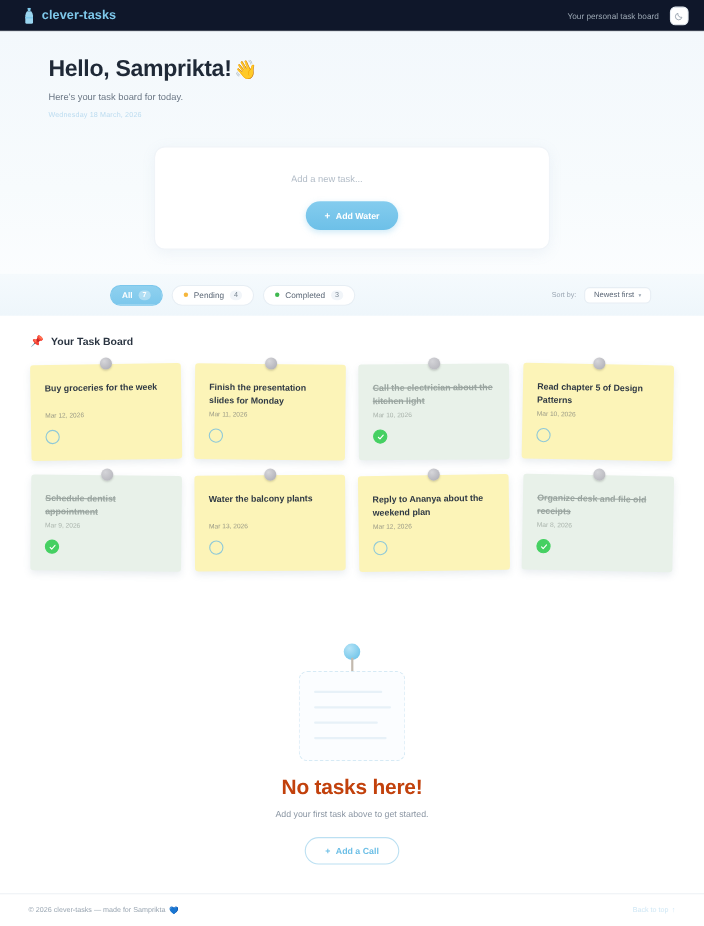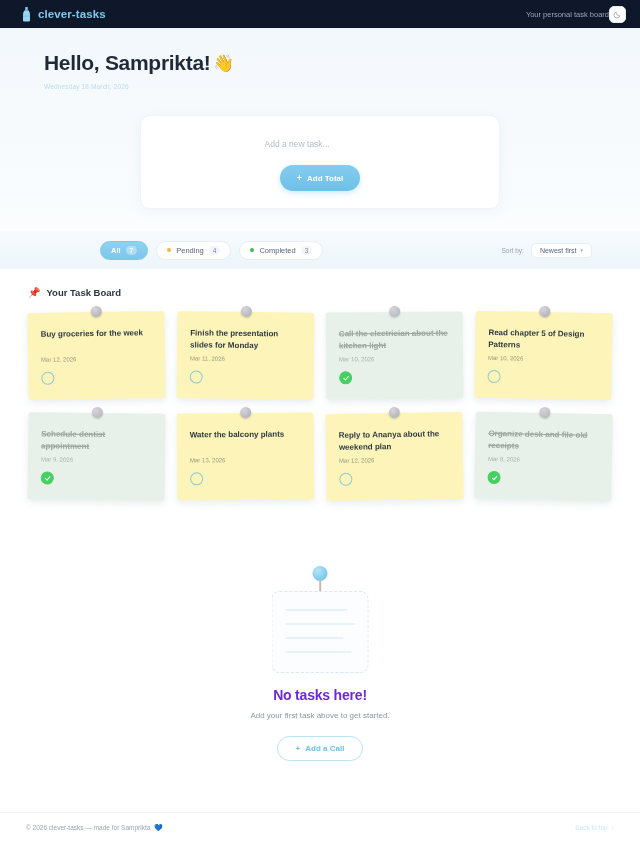--- a/index.html
+++ b/index.html
@@ -24,21 +24,21 @@
     padding: 0 14px 0 22px;
   }
   .brand { display: flex; align-items: center; gap: 7px; }
   .brand-icon { width: 9px; height: 15px; display: block; }
   .brand-name {
     font-size: 11.5px;
     font-weight: 700;
     color: #7ec8ea;
     letter-spacing: .1px;
   }
-  .nav-right { display: flex; align-items: center; }
+  .nav-right { display: flex; align-items: center; gap: 10px; }
   .nav-tagline { font-size: 7.5px; color: #9aa6b2; }
   .theme-btn {
     width: 17px; height: 17px;
     border: 1px solid #e6ecf2;
     border-radius: 5px;
     background: #fff;
     display: flex; align-items: center; justify-content: center;
     cursor: pointer;
   }
   .theme-btn svg { width: 9px; height: 9px; display:block; }
@@ -307,23 +307,23 @@
   }
   .empty-line {
     position: absolute;
     left: 13px;
     height: 1.4px;
     background: #e7f1f8;
     border-radius: 1px;
   }
   .empty-title {
     margin-top: 14px;
-    font-size: 14px;
-    font-weight: 700;
-    color: #6d28d9;
+    font-size: 19px;
+    font-weight: 700;
+    color: #c2410c;
     letter-spacing: -.2px;
   }
   .empty-sub {
     margin-top: 8px;
     font-size: 8px;
     color: #8b96a3;
   }
   .empty-btn {
     margin-top: 16px;
     display: inline-flex;
@@ -424,29 +424,30 @@
     </button>
   </div>
 </div>
 
 <div class="hero">
   <div class="hero-inner">
     <div class="greeting">
       <span>Hello, Samprikta!</span>
       <span class="wave">👋</span>
     </div>
+    <div class="subtitle">Here's your task board for today.</div>
     <div class="datestamp">Wednesday 18 March, 2026</div>
   </div>
 
   <div class="addcard-wrap">
     <div class="addcard">
       <input class="task-input" type="text" placeholder="Add a new task..." style="">
       <button class="add-btn">
         <span class="plus">+</span>
-        <span>Add Total</span>
+        <span>Add Water</span>
       </button>
     </div>
   </div>
 
   <div class="filterbar">
     <div class="pills">
       <div class="pill active">
         <span>All</span>
         <span class="count">7</span>
       </div>

